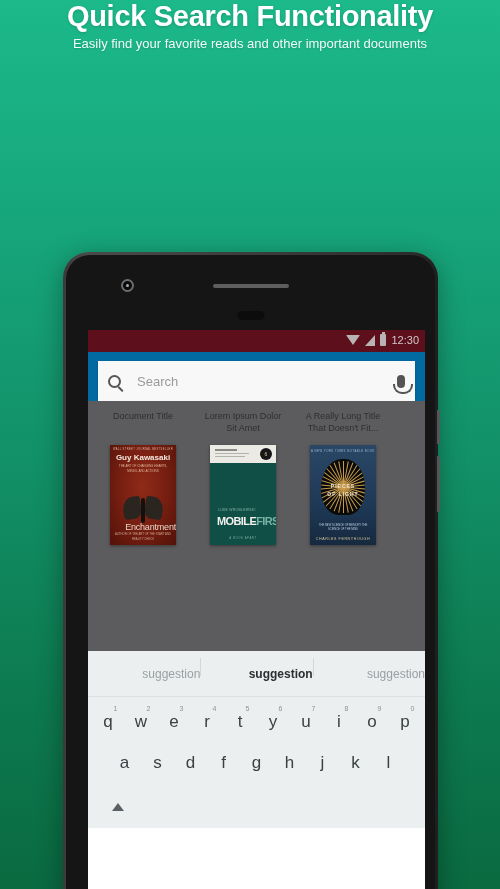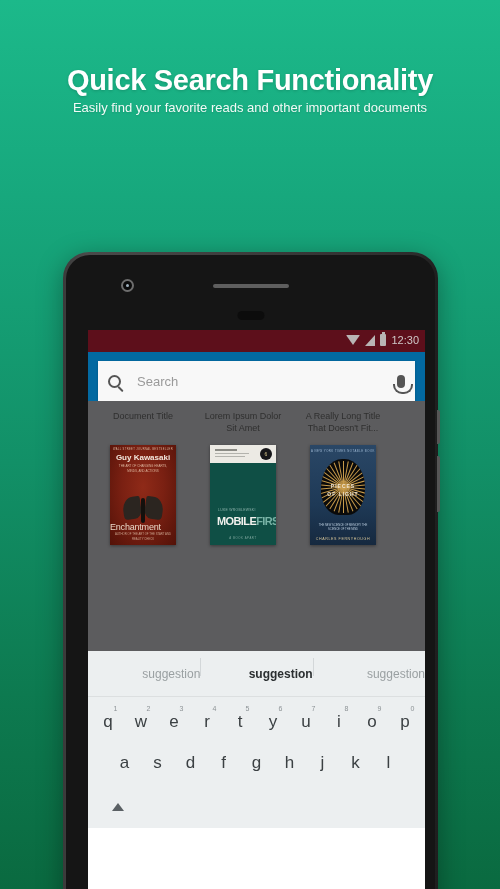--- a/index.html
+++ b/index.html
@@ -6,21 +6,20 @@
   html,body { width:500px; height:889px; overflow:hidden; }
   body {
     font-family:"Liberation Sans", sans-serif;
     background:linear-gradient(180deg,#1cb98a 0%,#17a87d 22%,#129067 52%,#0d7a50 78%,#0a6a40 100%);
     position:relative;
   }
 
   
   .promo { position:absolute; left:0; top:0; width:500px; text-align:center; }
   .promo-title {
-    margin-top:64px;
     font-size:29px; font-weight:bold; color:#ffffff;
     letter-spacing:-0.3px;
     text-shadow:0 1px 3px rgba(0,0,0,0.17);
   }
   .promo-sub {
     font-size:13px; color:#f2fbf7; line-height:1.62;
     padding:0 58px;
     text-shadow:0 1px 2px rgba(0,0,0,0.13);
   }
 
@@ -113,21 +112,21 @@
     box-shadow:0 1px 3px rgba(0,0,0,0.4); overflow:hidden; }
 
   
   .cv1 { background:radial-gradient(ellipse at 50% 42%,#8f2a18 0%,#7a2012 45%,#531208 100%); }
   .cv1 .c-top { position:absolute;top:3px;left:0;right:0;text-align:center;
     font-size:2.6px;color:#d9b9a0; letter-spacing:.4px;}
   .cv1 .c-author { position:absolute;top:8px;left:0;right:0;text-align:center;
     font-size:8px;font-weight:bold;color:#f3e7dd;}
   .cv1 .c-sub { position:absolute;top:19px;left:5px;right:5px;text-align:center;
     font-size:3px;color:#dcb49c;line-height:1.5;}
-  .cv1 .c-name { position:absolute;bottom:13px;left:0;right:0;text-align:left;
+  .cv1 .c-name { position:absolute;bottom:13px;left:0;right:0;text-align:right;
     font-size:9px;color:#e8d6c6; letter-spacing:-.2px;}
   .cv1 .c-foot { position:absolute;bottom:4px;left:4px;right:4px;text-align:center;
     font-size:2.8px;color:#caa28c;line-height:1.6;}
   .moth { position:absolute; left:50%; top:52px; transform:translateX(-50%);
     width:40px; height:26px; }
   .moth .w {position:absolute;top:0;width:18px;height:22px;background:#2b2520;}
   .moth .wl{left:0; border-radius:60% 10% 40% 20%; transform:rotate(-8deg);}
   .moth .wr{right:0;border-radius:10% 60% 20% 40%; transform:rotate(8deg);}
   .moth .bd{position:absolute;left:50%;top:1px;transform:translateX(-50%);
     width:4px;height:25px;background:#14100d;border-radius:2px;}

